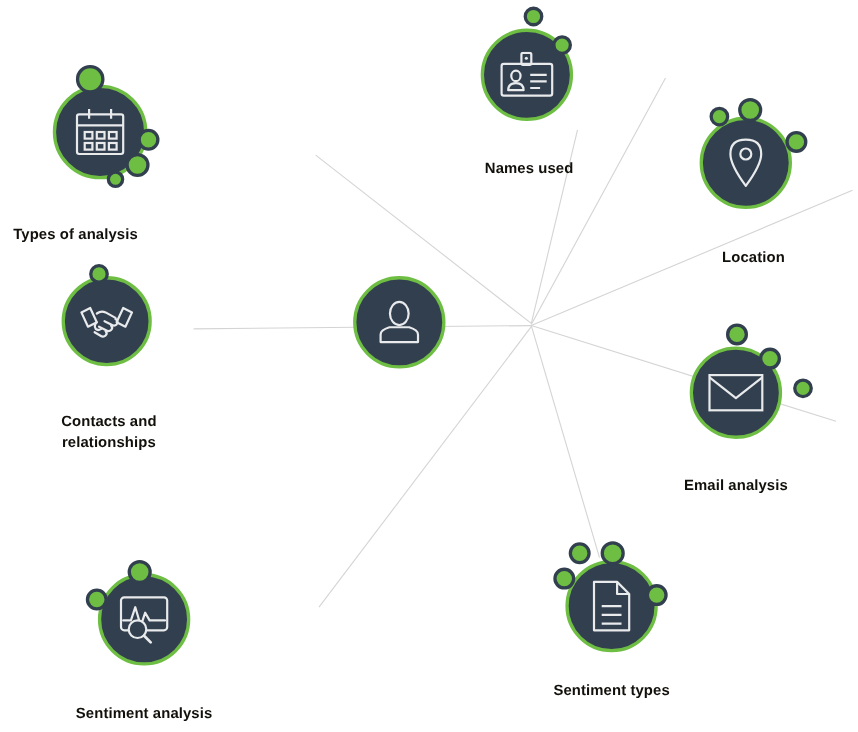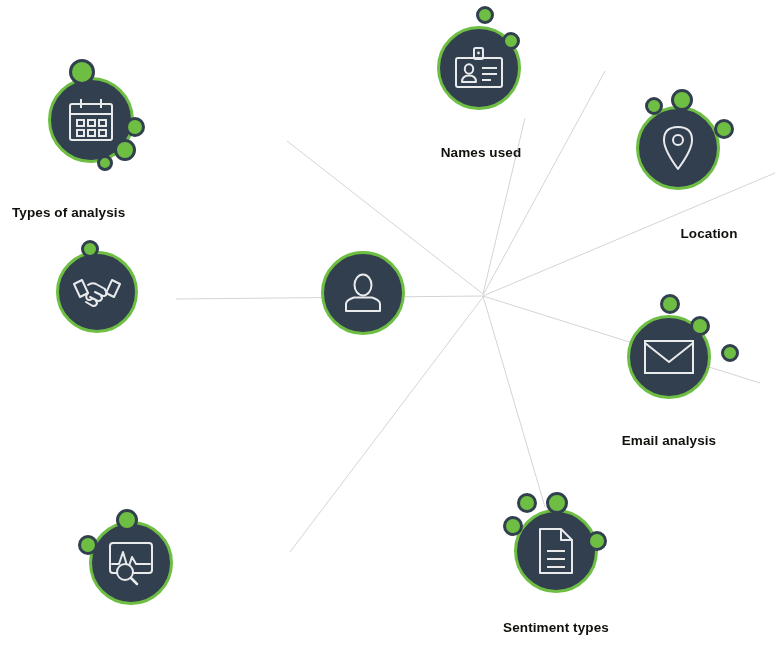--- a/index.html
+++ b/index.html
@@ -126,31 +126,34 @@
           <path d="M49 12 L41 8 L35 21 L43 25 Z"></path>
           <path d="M17 13 Q21 10 25 12 L34 17"></path>
           <path d="M34 18 Q37 20 35 23 Q33 25 30 23 L24 20"></path>
           <path d="M30 24 Q32 26 30 28 Q28 30 25 28 L19 25"></path>
           <path d="M25 29 Q27 31 25 33 Q23 35 20 33 L15 30"></path>
           <path d="M17 21 Q14 24 16 27 Q18 29 21 27"></path>
         </g>
       </svg>
     </div>
   </div>
+  <div class="label" style="left:99px; top:373px; text-align:center;">Contacts and
+relationships</div>
 
   <div class="node" style="left:131px; top:563px;">
     <div class="disc ring" style="width:84px; height:84px;">
       <svg width="50" height="48" viewBox="0 0 50 48">
         <rect x="4" y="4" width="42" height="30" rx="3" fill="none" stroke="#E8EAEC" stroke-width="2"></rect>
         <path d="M6 25 L13 25 L17 13 L22 30 L26 18 L30 25 L44 25" fill="none" stroke="#E8EAEC" stroke-width="2" stroke-linejoin="round" stroke-linecap="round"></path>
         <circle cx="19" cy="33" r="8" fill="#323F4F" stroke="#E8EAEC" stroke-width="2"></circle>
         <line x1="25" y1="39" x2="31" y2="45" stroke="#E8EAEC" stroke-width="2.5" stroke-linecap="round"></line>
       </svg>
     </div>
   </div>
+  <div class="label" style="left:131px; top:639px; text-align:center;">Sentiment analysis</div>
 
   <div class="node" style="left:479px; top:68px;">
     <div class="disc ring" style="width:84px; height:84px;">
       <svg width="52" height="42" viewBox="0 0 52 42">
         <rect x="21" y="1" width="9" height="11" rx="1.5" fill="none" stroke="#E8EAEC" stroke-width="2"></rect>
         <circle cx="25.5" cy="6" r="1.4" fill="#E8EAEC"></circle>
         <rect x="3" y="11" width="46" height="29" rx="2" fill="none" stroke="#E8EAEC" stroke-width="2"></rect>
         <ellipse cx="16" cy="22" rx="4.2" ry="4.8" fill="none" stroke="#E8EAEC" stroke-width="2"></ellipse>
         <path d="M9 35 Q9 28.5 16 28.5 Q23 28.5 23 35 Z" fill="none" stroke="#E8EAEC" stroke-width="2" stroke-linejoin="round"></path>
         <line x1="29" y1="21" x2="44" y2="21" stroke="#E8EAEC" stroke-width="2"></line>
@@ -162,21 +165,21 @@
   <div class="label" style="left:481px; top:143px; text-align:center;">Names used</div>
 
   <div class="node" style="left:678px; top:148px;">
     <div class="disc ring" style="width:84px; height:84px;">
       <svg width="38" height="48" viewBox="0 0 38 48">
         <path d="M5 16 Q5 3 19 3 Q33 3 33 16 Q33 26 19 45 Q5 26 5 16 Z" fill="none" stroke="#E8EAEC" stroke-width="2" stroke-linejoin="round"></path>
         <circle cx="19" cy="16" r="5" fill="none" stroke="#E8EAEC" stroke-width="2"></circle>
       </svg>
     </div>
   </div>
-  <div class="label" style="left:685px; top:224px; text-align:center;margin-left:24px;">Location</div>
+  <div class="label" style="left:685px; top:224px; text-align:center;">Location</div>
 
   <div class="node" style="left:669px; top:357px;">
     <div class="disc ring" style="width:84px; height:84px;">
       <svg width="52" height="38" viewBox="0 0 52 38">
         <rect x="2" y="3" width="48" height="32" fill="none" stroke="#E8EAEC" stroke-width="2"></rect>
         <path d="M2 5 L26 24 L50 5" fill="none" stroke="#E8EAEC" stroke-width="2" stroke-linejoin="round"></path>
       </svg>
     </div>
   </div>
   <div class="label" style="left:669px; top:431px; text-align:center;">Email analysis</div>

